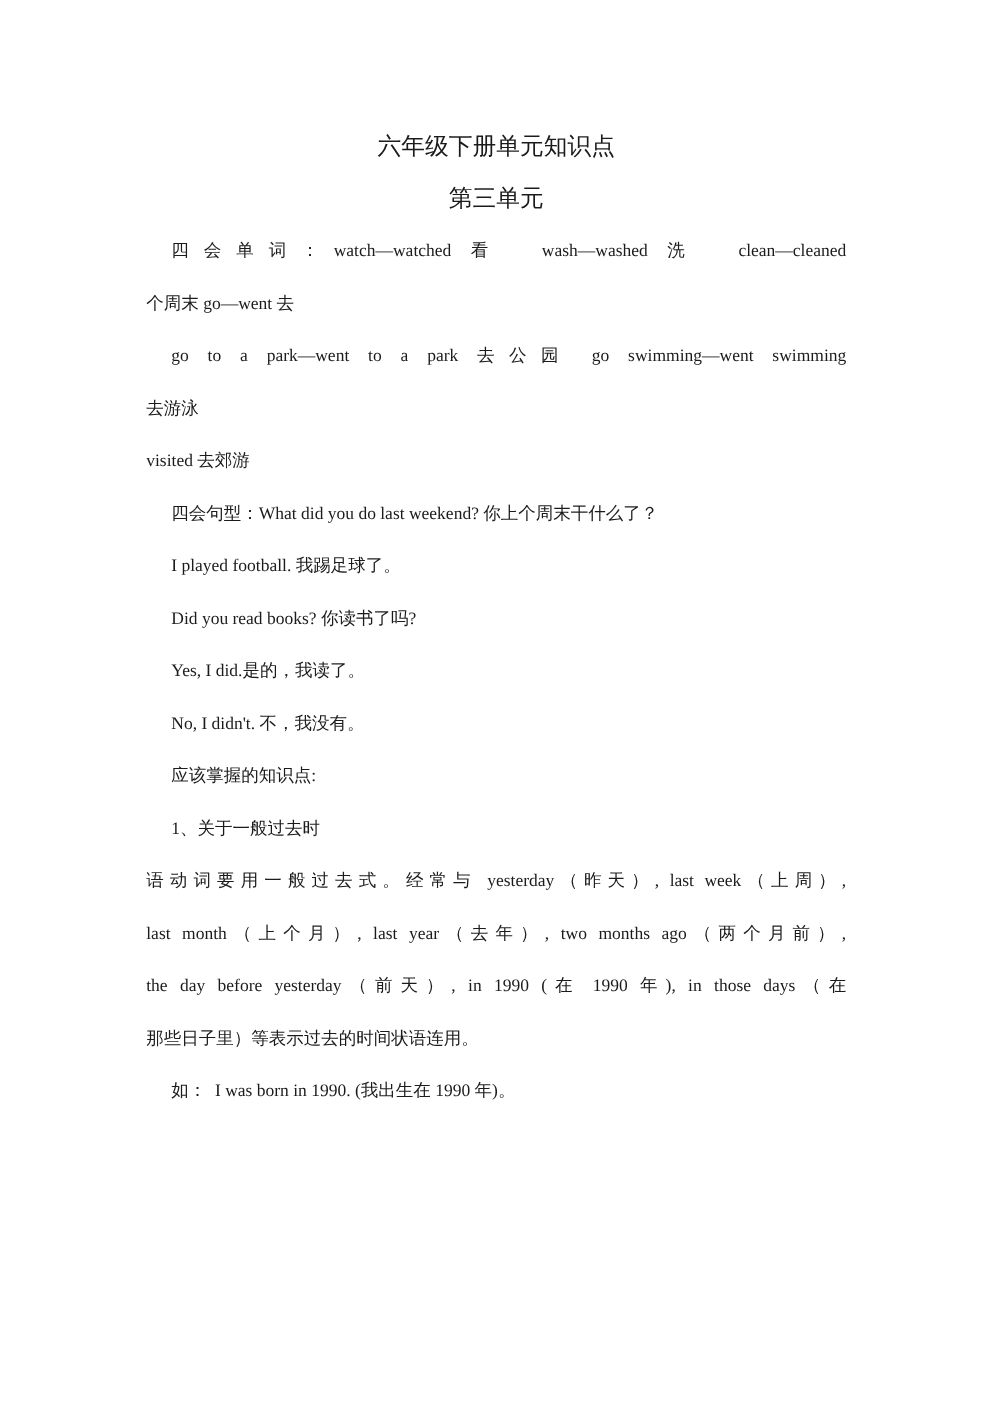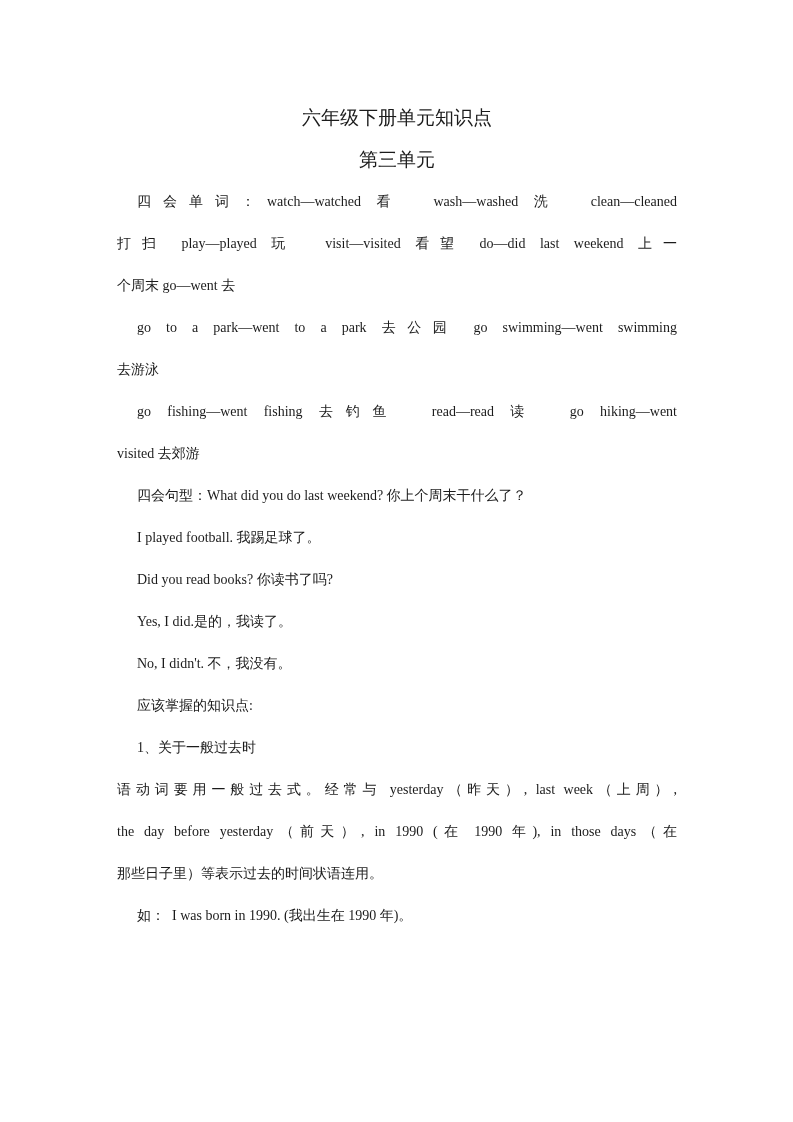--- a/index.html
+++ b/index.html
@@ -45,31 +45,30 @@
 </style>
 </head>
 <body>
 
 <div class="page">
   <div class="content">
     <div class="doc-title">六年级下册单元知识点</div>
     <div class="doc-heading">第三单元</div>
 
     <div class="line indent jl">四会单词：watch—watched 看  wash—washed 洗  clean—cleaned</div>
-    <div class="line jl">打扫 play—played 玩  visit—visited 看望 do—did last weekend 上一</div>
     <div class="line">个周末 go—went 去</div>
     <div class="line indent jl">go to a park—went to a park 去公园 go swimming—went swimming</div>
     <div class="line">去游泳</div>
-    <div class="line indent jl">go fishing—went fishing 去钓鱼  read—read 读  go hiking—went</div>
     <div class="line">visited 去郊游</div>
     <div class="line indent">四会句型：What did you do last weekend? 你上个周末干什么了？</div>
     <div class="line indent">I played football. 我踢足球了。</div>
     <div class="line indent">Did you read books? 你读书了吗?</div>
     <div class="line indent">Yes, I did.是的，我读了。</div>
     <div class="line indent">No, I didn't. 不，我没有。</div>
     <div class="line indent">应该掌握的知识点:</div>
     <div class="line indent">1、关于一般过去时</div>
     <div class="line jl">语动词要用一般过去式。经常与 yesterday（昨天）, last week（上周）,</div>
+    <div class="line jl">last month（上个月）, last year（去年）, two months ago（两个月前）,</div>
     <div class="line jl">the day before yesterday（前天）, in 1990 (在 1990 年), in those days（在</div>
     <div class="line">那些日子里）等表示过去的时间状语连用。</div>
     <div class="line indent">如：  I was born in 1990. (我出生在 1990 年)。</div>
   </div>
 </div>
 
 </body></html>

